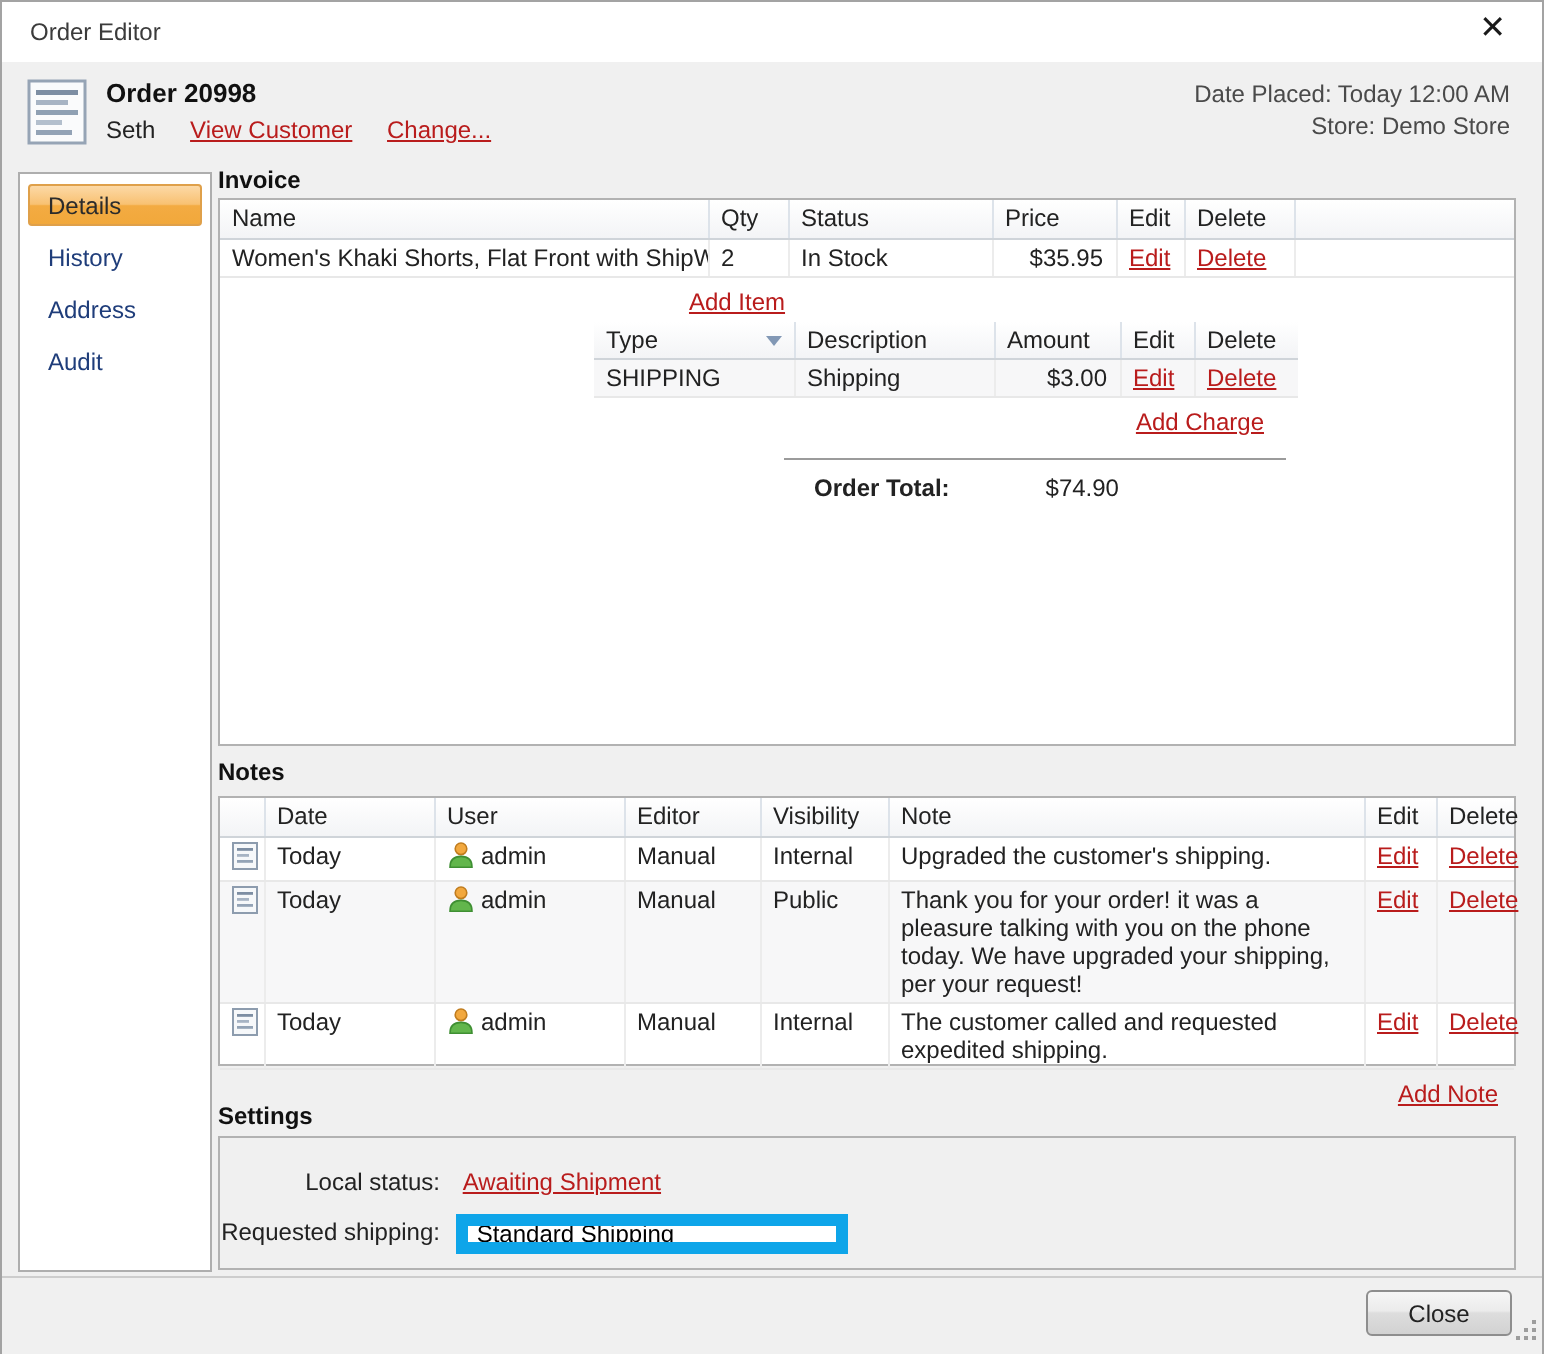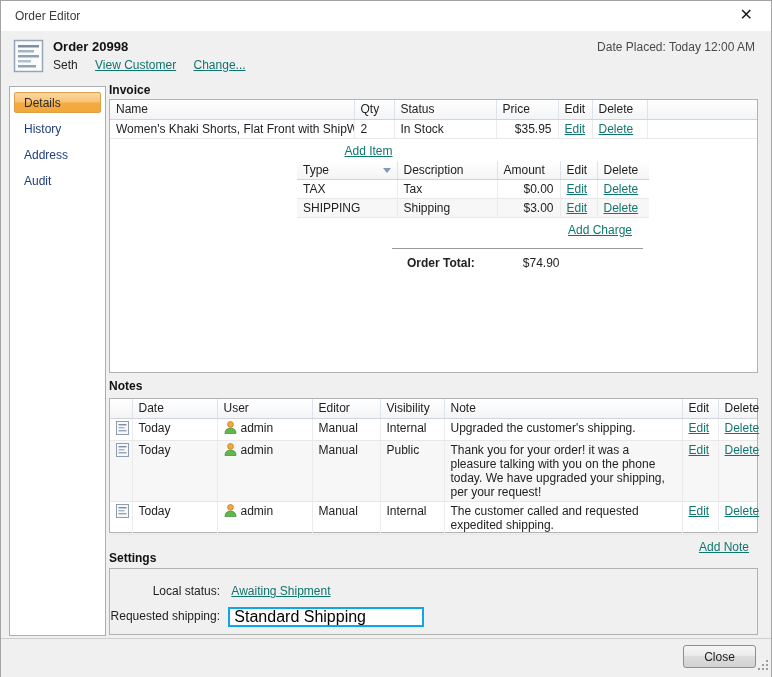--- a/index.html
+++ b/index.html
@@ -18,21 +18,21 @@
   #titlebar .title { position:absolute; left:14px; top:8px; color:#3b3b3b; font-size:12px; }
   #close-x { position:absolute; right:14px; top:4px; font-size:16px; color:#1a1a1a;
              cursor:pointer; line-height:20px; padding:0 4px; }
   
   #header { position:absolute; top:30px; left:0; right:0; height:52px; }
   #order-icon { position:absolute; left:12px; top:8px; }
   #order-title { position:absolute; left:52px; top:8px; font-weight:bold; font-size:13px; color:#111; }
   #order-sub { position:absolute; left:52px; top:27px; }
   #order-sub span, #order-sub a { margin-right:14px; }
   #header-right { position:absolute; right:16px; top:8px; text-align:right; color:#4a4a4a; line-height:16px; }
-  a.lnk { color:#0f766e; text-decoration:underline; cursor:pointer; }
+  a.lnk { color:#b91c1c; text-decoration:underline; cursor:pointer; }
   
   #sidebar { position:absolute; left:8px; top:85px; width:97px; height:550px;
              background:#fff; border:1px solid #aeaeae; padding-top:3px; }
   .side-item { height:21px; line-height:21px; margin:2px 4px 5px 4px; padding-left:9px;
                color:#1f3d7a; cursor:pointer; border:1px solid transparent; border-radius:2px; }
   .side-item.selected {
     color:#2b2b2b;
     background:linear-gradient(#fcd9a6, #f8c172 48%, #f3ab42 52%, #f1a83b);
     border:1px solid #dfa04a;
   }
@@ -60,22 +60,22 @@
   #add-charge-row { width:522px; text-align:right; margin-top:5px; }
   #total-row { margin-left:282px; width:251px; border-top:1px solid #9b9b9b;
                margin-top:11px; padding-top:7px; display:flex; }
   #total-row .lbl { font-weight:bold; padding-left:15px; }
   #total-row .val { margin-left:48px; }
   #add-note-row { text-align:right; padding:5px 8px 0 0; }
   
   #settings-box { background:transparent; }
   .set-row { position:absolute; left:0; height:22px; line-height:20px; }
   .set-label { display:inline-block; width:110px; text-align:right; color:#222; }
-  #req-ship-input { width:196px; height:20px; margin-left:5px; border:2px solid #0ea5e9;
-                    padding:1px 4px; font-family:"Liberation Sans",sans-serif; font-size:16px;
+  #req-ship-input { width:196px; height:20px; margin-left:5px; border:6px solid #0ea5e9;
+                    padding:1px 4px; font-family:"Liberation Sans",sans-serif; font-size:12px;
                     vertical-align:middle; background:#fff; }
   
   #footer { position:absolute; left:0; right:0; top:637px; height:39px;
             border-top:1px solid #cdcdcd; background:#f0f0f0;padding-left:20px; }
   #close-btn { position:absolute; right:15px; top:6px; width:73px; height:23px;
                border:1px solid #8e8e8e; border-radius:3px; font-size:12px; color:#222;
                background:linear-gradient(#f6f6f6,#ebebeb 45%,#dddddd 50%,#d2d2d2);
                cursor:pointer; font-family:"Liberation Sans",sans-serif; }
   #grip { position:absolute; right:2px; bottom:2px; }
   .cell-icon { display:inline-block; vertical-align:-2px; margin-right:4px; }
@@ -102,20 +102,21 @@
       </svg>
     </span>
     <span id="order-title">Order 20998</span>
     <div id="order-sub">
       <span>Seth</span>
       <a class="lnk">View Customer</a>
       <a class="lnk">Change...</a>
     </div>
     <div id="header-right">
       <div>Date Placed: Today 12:00 AM</div>
+      <div>Store: Demo Store</div>
     </div>
   </div>
 
   <div id="sidebar">
     <div class="side-item selected">Details</div>
     <div class="side-item">History</div>
     <div class="side-item">Address</div>
     <div class="side-item">Audit</div>
   </div>
 
@@ -167,27 +168,20 @@
           <col style="width:37px">
             <col style="width:52px">
         </colgroup>
         <tbody>
             <tr>
           <th><span>Type</span><span class="sort-arrow"></span></th>
           <th>Description</th>
           <th class="num">Amount</th>
           <th>Edit</th>
           <th>Delete</th>
-        </tr>
-        <tr>
-          <td>TAX</td>
-          <td>Tax</td>
-          <td class="num">$0.00</td>
-          <td><a class="lnk">Edit</a></td>
-          <td><a class="lnk">Delete</a></td>
         </tr>
         <tr class="alt">
           <td>SHIPPING</td>
           <td>Shipping</td>
           <td class="num">$3.00</td>
           <td><a class="lnk">Edit</a></td>
           <td><a class="lnk">Delete</a></td>
         </tr>
       </tbody>
         </table>

